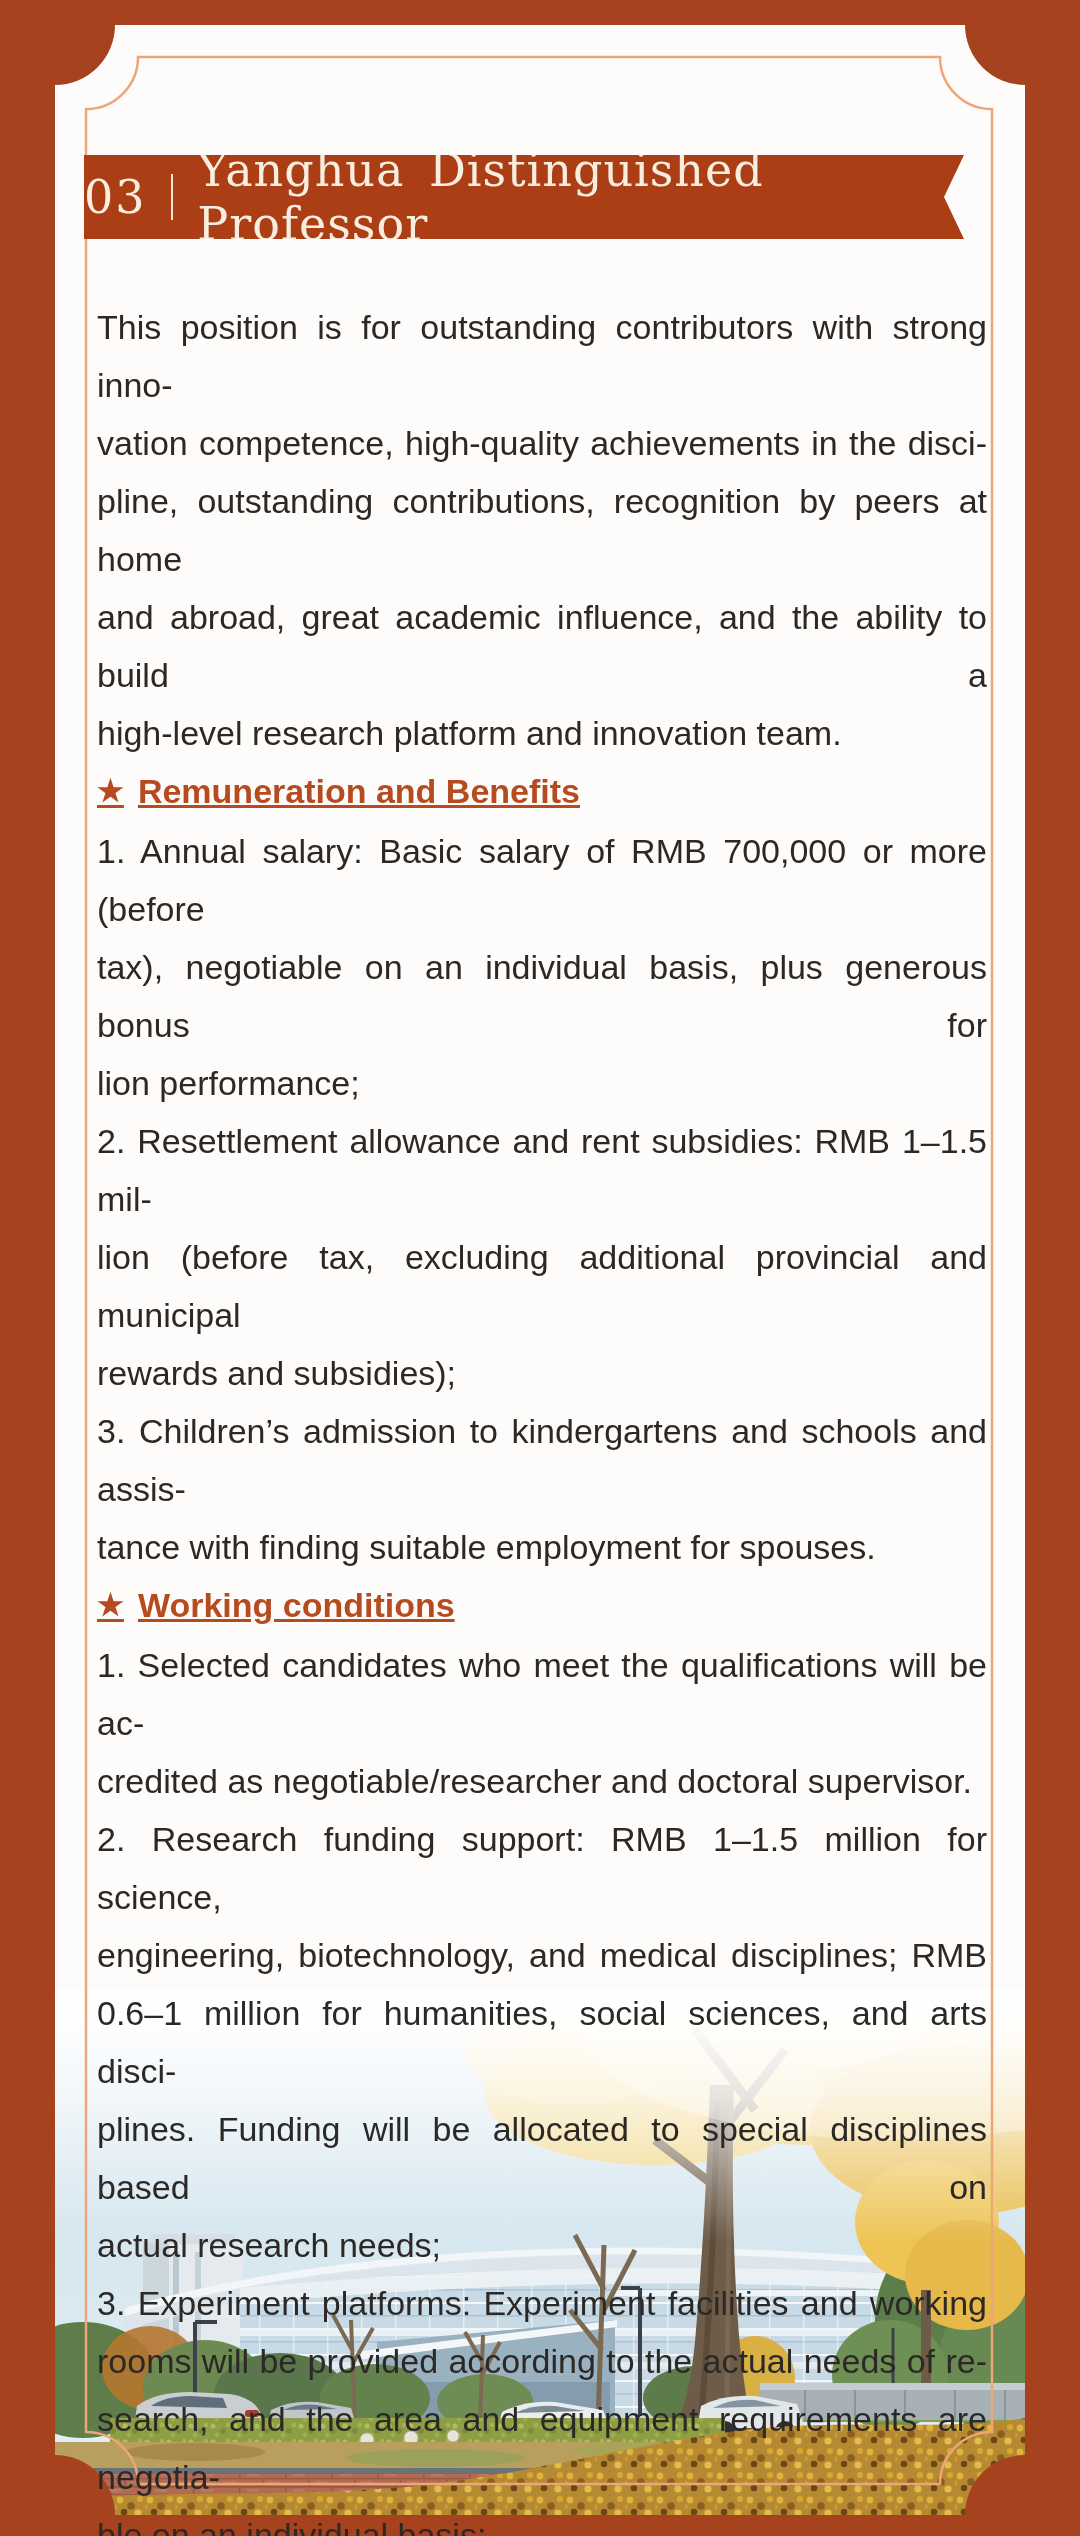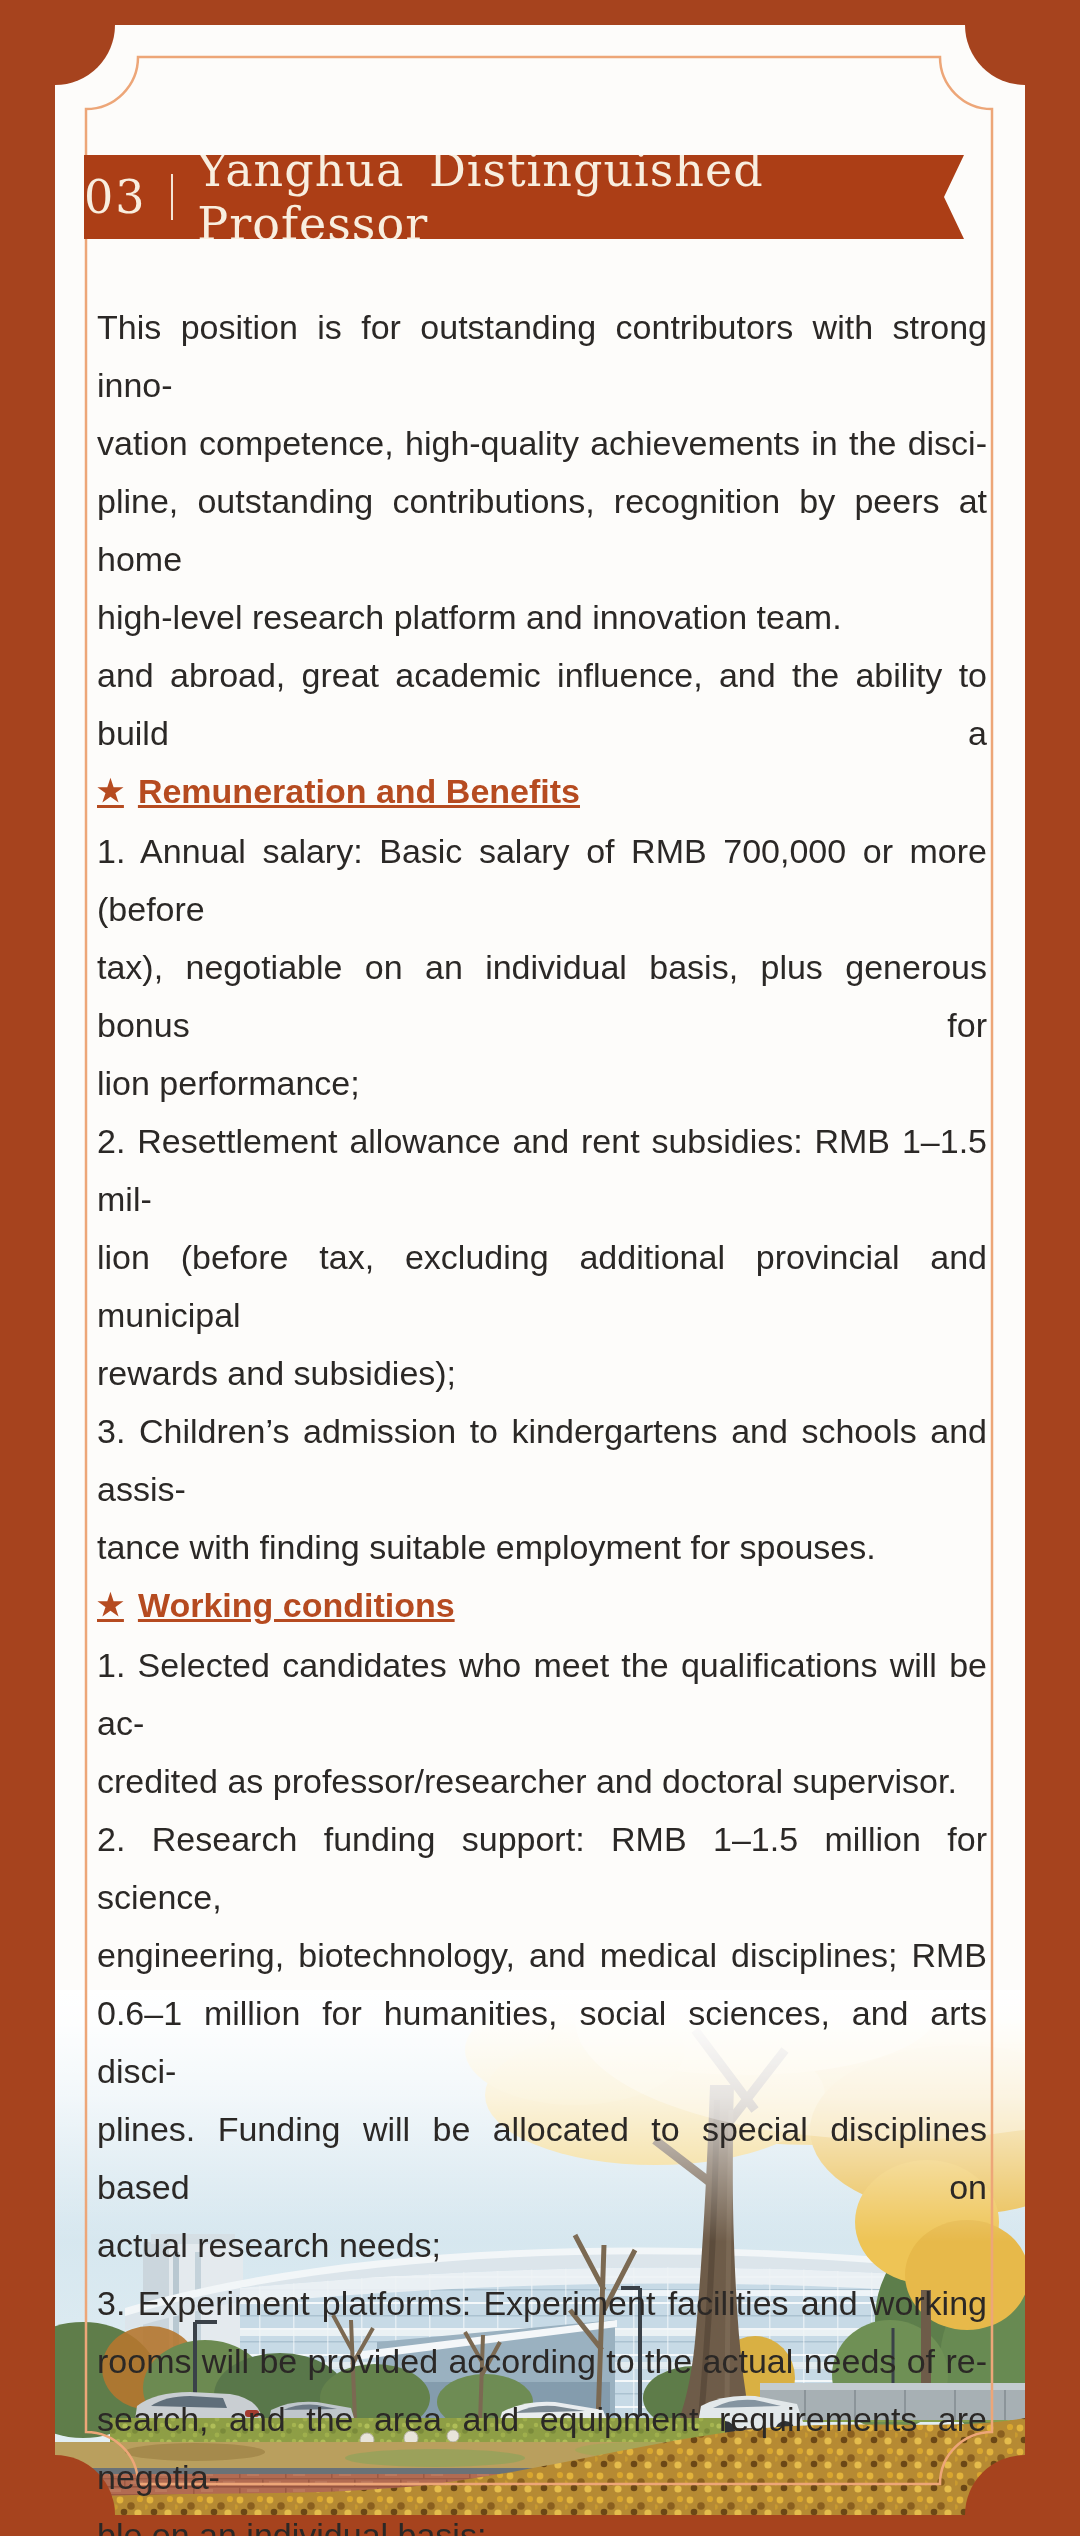--- a/index.html
+++ b/index.html
@@ -260,34 +260,34 @@
 <div class="banner">
   <span class="num">03</span>
   <span class="divider"></span>
   <span class="title">Yanghua Distinguished Professor</span>
 </div>
 
 <div class="body-text">
     <div class="line">This position is for outstanding contributors with strong inno-</div>
     <div class="line">vation competence, high-quality achievements in the disci-</div>
     <div class="line">pline, outstanding contributions, recognition by peers at home</div>
+    <div class="line">and abroad, great academic influence, and the ability to build a</div>
     <div class="line last">high-level research platform and innovation team.</div>
-    <div class="line">and abroad, great academic influence, and the ability to build a</div>
     <div class="heading"><span class="star">★</span><span>Remuneration and Benefits</span></div>
     <div class="line">1. Annual salary: Basic salary of RMB 700,000 or more (before</div>
     <div class="line">tax), negotiable on an individual basis, plus generous bonus for</div>
     <div class="line last">lion performance;</div>
     <div class="line">2. Resettlement allowance and rent subsidies: RMB 1–1.5 mil-</div>
     <div class="line">lion (before tax, excluding additional provincial and municipal</div>
     <div class="line last">rewards and subsidies);</div>
     <div class="line">3. Children’s admission to kindergartens and schools and assis-</div>
     <div class="line last">tance with finding suitable employment for spouses.</div>
     <div class="heading"><span class="star">★</span><span>Working conditions</span></div>
     <div class="line">1. Selected candidates who meet the qualifications will be ac-</div>
-    <div class="line last">credited as professor/researcher and doctoral supervisor.</div>
+    <div class="line last">credited as negotiable/researcher and doctoral supervisor.</div>
     <div class="line">2. Research funding support: RMB 1–1.5 million for science,</div>
     <div class="line">engineering, biotechnology, and medical disciplines; RMB</div>
     <div class="line">0.6–1 million for humanities, social sciences, and arts disci-</div>
     <div class="line">plines. Funding will be allocated to special disciplines based on</div>
     <div class="line last">actual research needs;</div>
     <div class="line">3. Experiment platforms: Experiment facilities and working</div>
     <div class="line">rooms will be provided according to the actual needs of re-</div>
     <div class="line">search, and the area and equipment requirements are negotia-</div>
     <div class="line last">ble on an individual basis;</div>
   </div>

